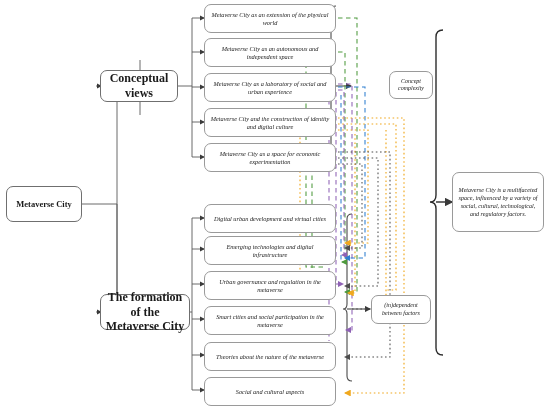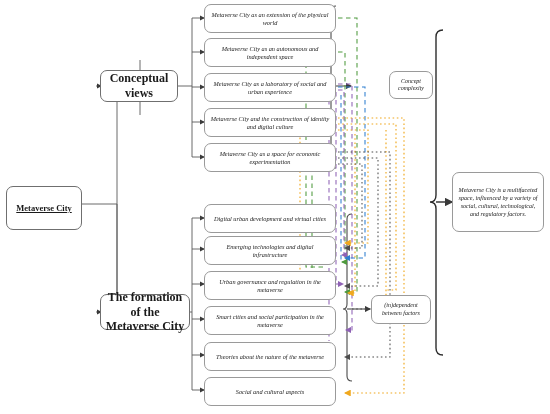--- a/index.html
+++ b/index.html
@@ -142,21 +142,21 @@
 
     <g stroke="#4d4d4d" stroke-width="1.05" fill="none" stroke-dasharray="1.6,2.6">
       <path d="M338,152 L390,152 L390,357 L345,357" marker-end="url(#ah-dark)"></path>
       <path d="M338,158 L378,158 L378,286 L345,286" marker-end="url(#ah-dark)"></path>
       <path d="M338,164 L362,164 L362,248 L345,248" marker-end="url(#ah-dark)"></path>
       <path d="M322,286 L310,286"></path>
       <path d="M352,309 L372,309"></path>
     </g>
   </svg>
 
-  <div class="node root" style="left:6px;top:186px;width:76px;height:44px;text-decoration:underline;">
+  <div class="node root" style="left:6px;top:186px;width:76px;height:36px;">
     <span>Metaverse City</span>
   </div>
 
   <div class="node branch" style="left:100px;top:70px;width:78px;height:32px;">
     <span>Conceptual views</span>
   </div>
 
   <div class="node branch" style="left:100px;top:294px;width:90px;height:36px;">
     <span>The formation of the Metaverse City</span>
   </div>

